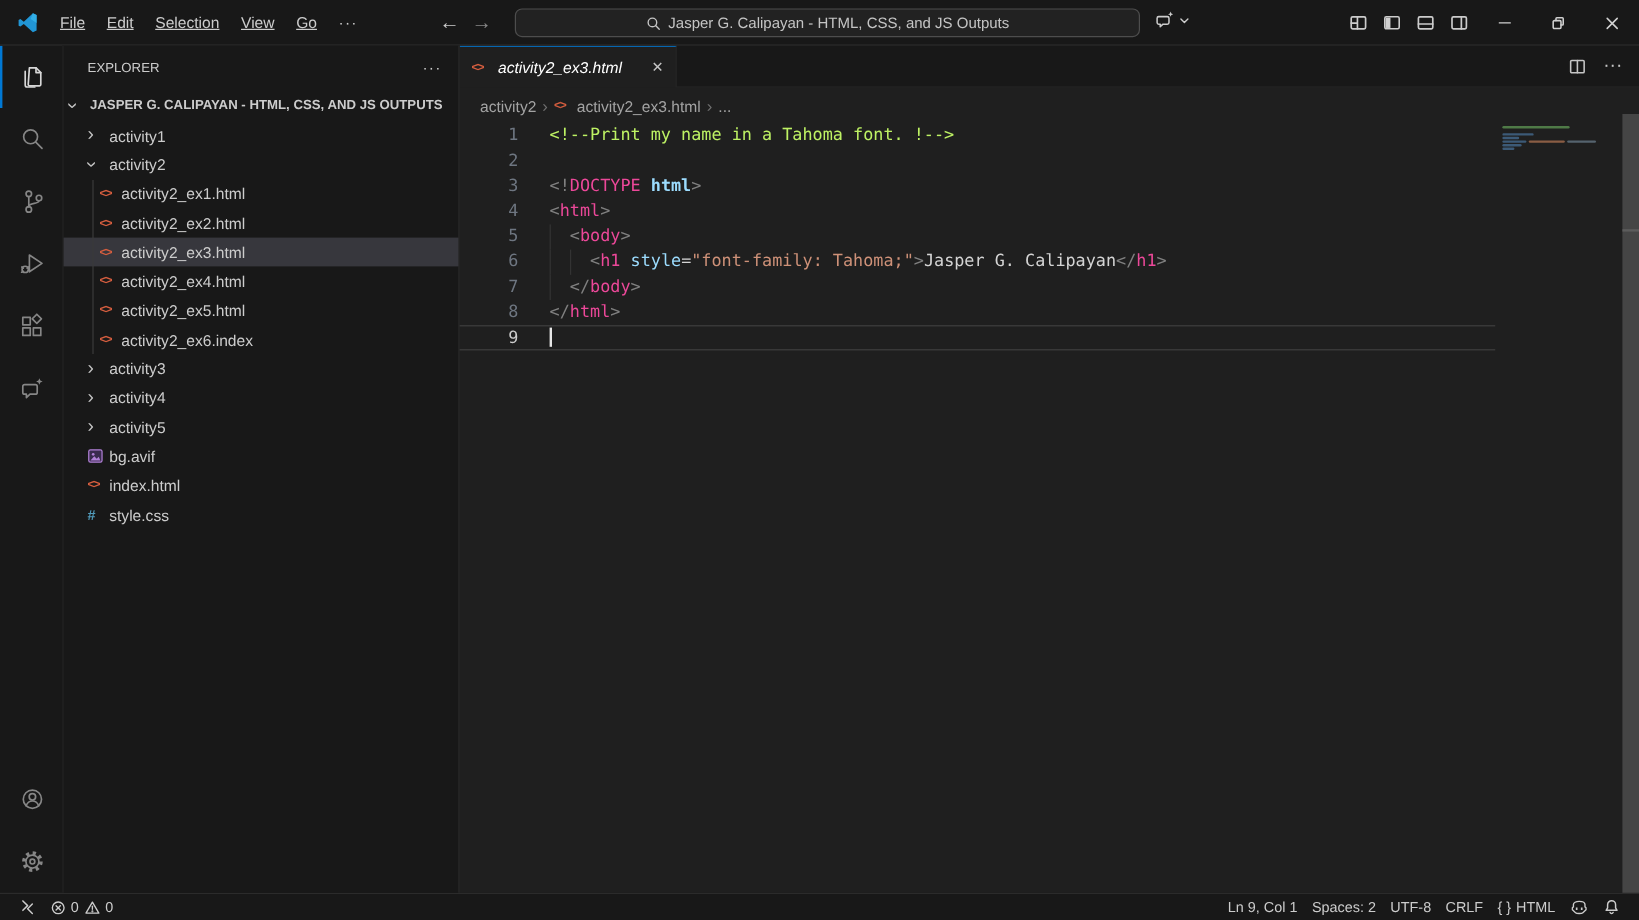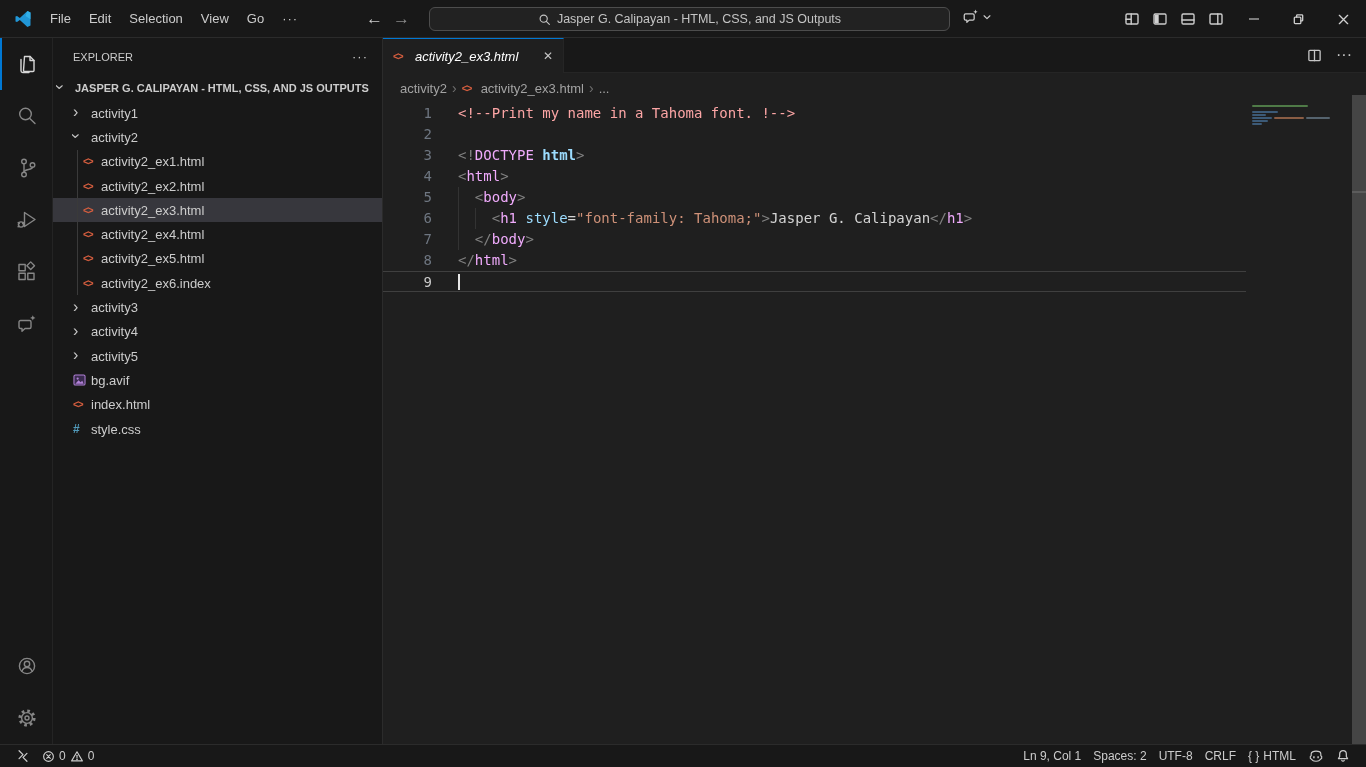--- a/index.html
+++ b/index.html
@@ -4,21 +4,21 @@
 <style>
   * { margin:0; padding:0; box-sizing:border-box; }
   html,body { width:1366px; height:767px; overflow:hidden; background:#1f1f1f;
     font-family:"Liberation Sans","DejaVu Sans",sans-serif; color:#cccccc; }
   .window { width:1366px; height:767px; display:flex; flex-direction:column; }
 
   
   .titlebar { height:38px; background:#181818; border-bottom:1px solid #2b2b2b;
     position:relative; display:flex; align-items:center; flex:none; }
   .logo { width:20px; height:20px; margin:0 8px 0 13px; flex:none; }
-  .menubar { display:flex; align-items:flex-start; }
+  .menubar { display:flex; align-items:flex-start;text-decoration:underline; }
   .menu-item { padding:4px 9px; font-size:13px; color:#cccccc; border-radius:5px; cursor:default; }
   .menu-more { padding:4px 9px; font-size:13px; color:#cccccc; letter-spacing:1px; }
   .nav-arrows { position:absolute; left:366px; top:0; height:38px; display:flex; align-items:center; gap:10px; }
   .nav-arrow { font-size:17px; color:#cccccc; }
   .nav-arrow.fwd { color:#8a8a8a; }
   .search-box { position:absolute; left:429px; top:7px; width:521px; height:24px;
     background:#222222; border:1px solid #4d4d4d; border-radius:6px;
     display:flex; align-items:center; justify-content:center; gap:6px; font-size:12.5px; color:#c4c4c4; }
   .search-box svg { flex:none; }
   .tb-copilot { position:absolute; left:962px; top:8px; display:flex; align-items:center; gap:2px; color:#cccccc; }
@@ -79,21 +79,21 @@
   .code-area { flex:1; position:relative; min-height:0; }
   .code-lines { padding-right:120px; }
   .code-line { height:21px; display:flex; position:relative;
     font-family:"DejaVu Sans Mono","Liberation Mono",monospace; font-size:14px; line-height:21px; }
   .code-line .gutter { width:49px; text-align:right; color:#6e7681; flex:none; }
   .code-line .ltext { margin-left:26px; white-space:pre; }
   .code-line.current { border-top:1px solid #3f3f3f; border-bottom:1px solid #3f3f3f; }
   .code-line.current .gutter { color:#cccccc; }
   .iguide { position:absolute; top:0; bottom:0; width:1px; background:#333333; }
   .cursor { display:inline-block; width:2px; height:16px; background:#e6e6e6; vertical-align:middle; margin-top:-3px; }
-  .tk-comment{color:#fca5a5} .tk-punct{color:#808080} .tk-tag{color:#f0abfc}
+  .tk-comment{color:#bef264} .tk-punct{color:#808080} .tk-tag{color:#ec4899}
   .tk-doctype{color:#9cdcfe;font-weight:bold} .tk-attr{color:#9cdcfe}
   .tk-string{color:#ce9178} .tk-plain{color:#d4d4d4}
   .minimap { position:absolute; top:0; right:16px; width:98px; padding-top:2px; }
   .mm-row { height:1.8px; margin-bottom:1.2px; display:flex; gap:2px; }
   .mm-bar { height:100%; border-radius:1px; }
   .scroll-strip { position:absolute; top:-8px; right:0; bottom:0; width:14px; background:#454545; }
   .scroll-strip .mark { position:absolute; top:96px; left:0; right:0; height:2px; background:#5c5c5c; }
 
   
   .statusbar { height:23px; background:#181818; border-top:1px solid #2b2b2b;

